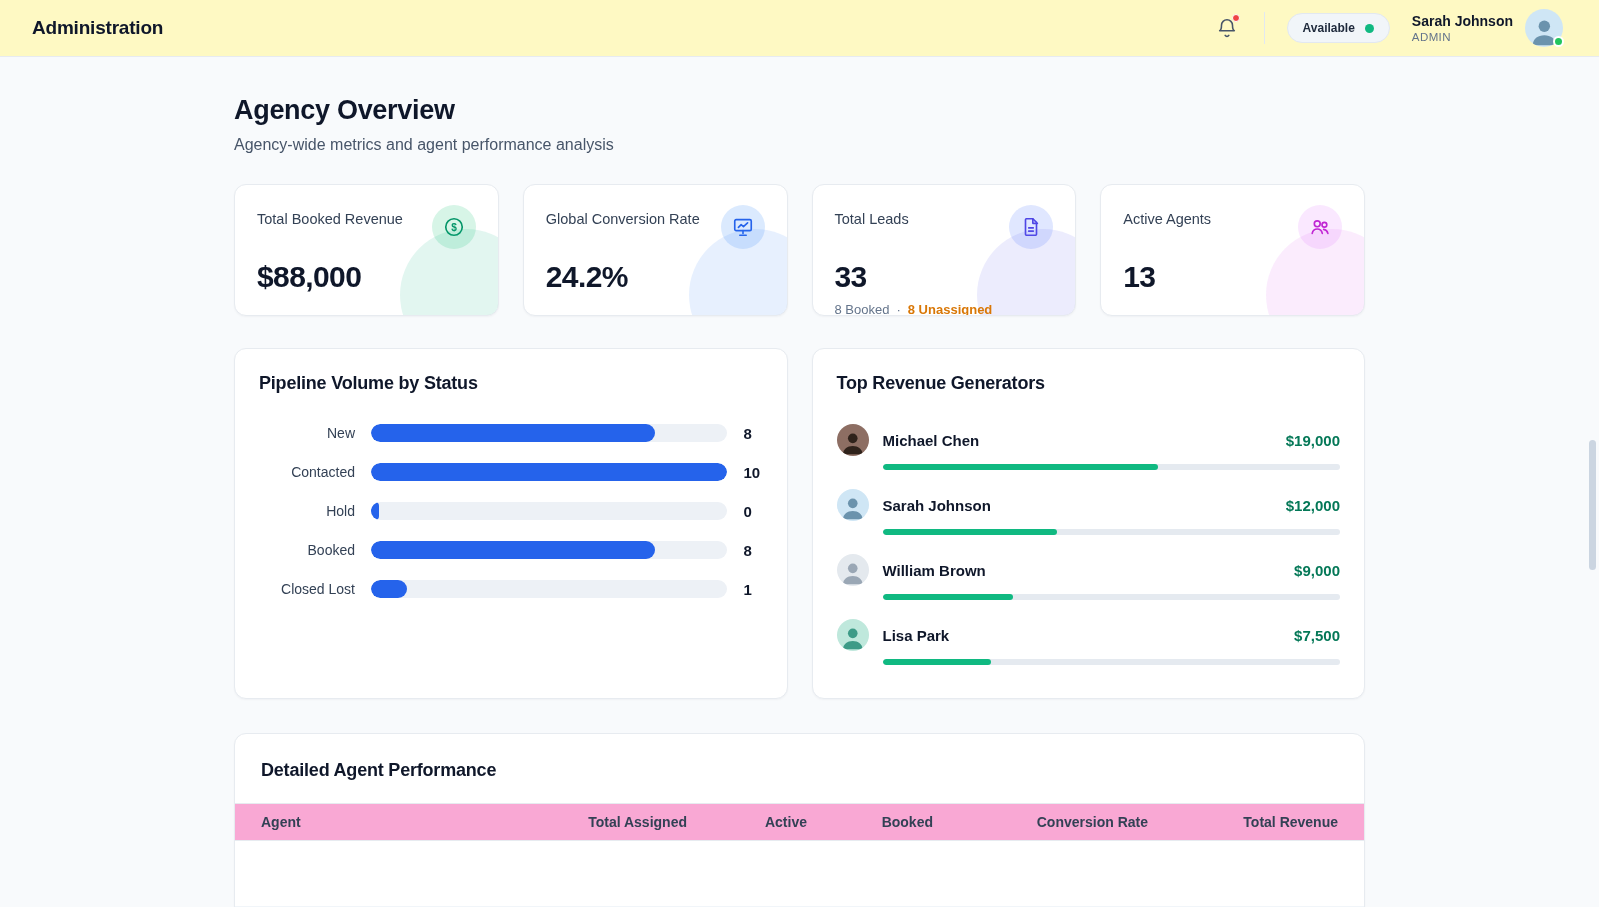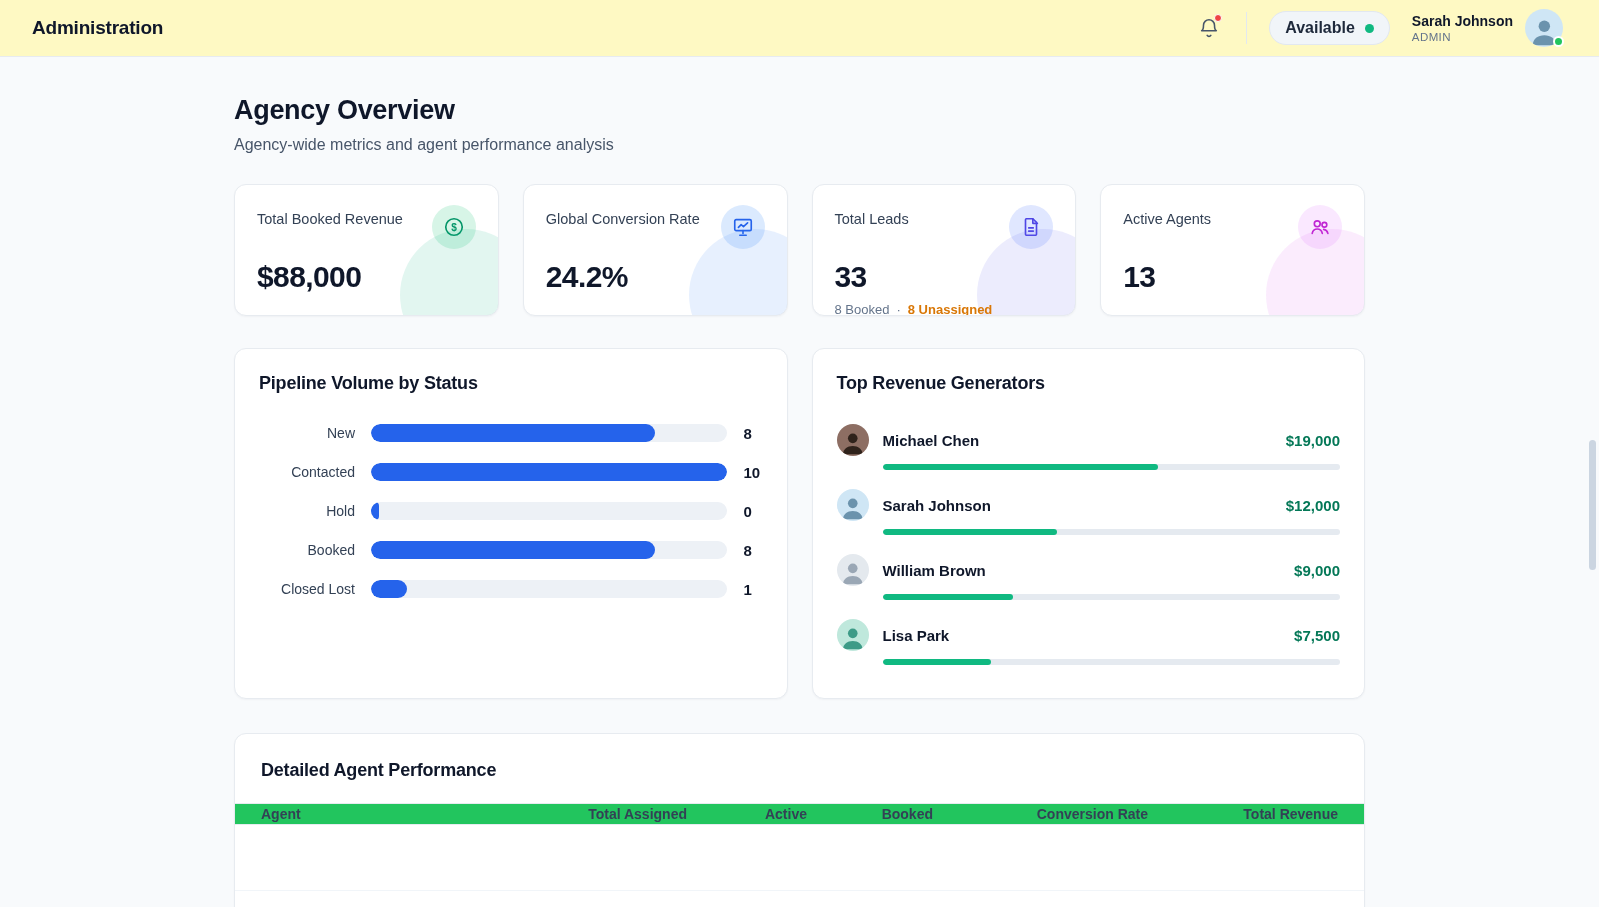--- a/index.html
+++ b/index.html
@@ -18,21 +18,21 @@
   }
   .topbar-title { font-size:19px; font-weight:800; letter-spacing:-0.2px; }
   .topbar-right { display:flex; align-items:center; gap:22px; }
   .bell-btn { position:relative; background:none; border:none; padding:4px; cursor:pointer; display:flex; }
   .bell-btn svg { width:22px; height:22px; }
   .bell-dot { position:absolute; top:1px; right:2px; width:8px; height:8px; background:#ef4444; border:1.5px solid #fff; border-radius:50%; }
   .vdivider { width:1px; height:32px; background:#e2e8f0; }
   .pill {
     display:flex; align-items:center; gap:10px; background:#f1f5f9;
     border:1px solid #e2e8f0; border-radius:999px; padding:7px 15px;
-    font-size:16px; font-weight:600; color:#1e293b; cursor:pointer;
+    font-size:12px; font-weight:600; color:#1e293b; cursor:pointer;
     font-family:"Liberation Sans", sans-serif;
   }
   .dot-green { width:9px; height:9px; background:#10b981; border-radius:50%; }
   .user-block { display:flex; align-items:center; gap:12px; cursor:pointer; }
   .user-name { font-size:14px; font-weight:700; }
   .user-role { font-size:11.5px; color:#64748b; letter-spacing:0.4px; margin-top:2px; }
   .avatar { border-radius:50%; overflow:hidden; position:relative; flex:none; display:flex; align-items:flex-end; justify-content:center; }
   .avatar svg { width:86%; height:86%; }
   .avatar-lg { width:38px; height:38px; }
   .avatar-sm { width:32px; height:32px; }
@@ -96,21 +96,21 @@
   
   .table-panel {
     margin-top:34px; background:#fff; border:1px solid #e7ebf0; border-radius:12px;
     overflow:hidden; box-shadow:0 1px 2px rgba(15,23,42,0.04); padding-bottom:60px;
   }
   .table-title { font-size:18px; font-weight:700; padding:26px 26px 22px; letter-spacing:-0.2px; }
   .thead, .trow {
     display:grid; grid-template-columns:1fr 150px 120px 126px 215px 190px;
     align-items:center; padding:0 26px;
   }
-  .thead { background:#22c55e; border-top:1px solid #e7ebf0; border-bottom:1px solid #e7ebf0; height:22px; font-size:14px; font-weight:700; color:#334155; }
+  .thead { background:#f9a8d4; border-top:1px solid #e7ebf0; border-bottom:1px solid #e7ebf0; height:38px; font-size:14px; font-weight:700; color:#334155; }
   .th { text-align:right; }
   .th.first { text-align:left; }
   .trow { height:66px; font-size:14.5px; border-bottom:1px solid #f1f5f9; }
 
   .scroll-thumb { position:fixed; right:3px; top:440px; width:7px; height:130px; background:#cbd5e1; border-radius:4px; }
 </style>
 </head>
 <body>
 
 <header class="topbar">

